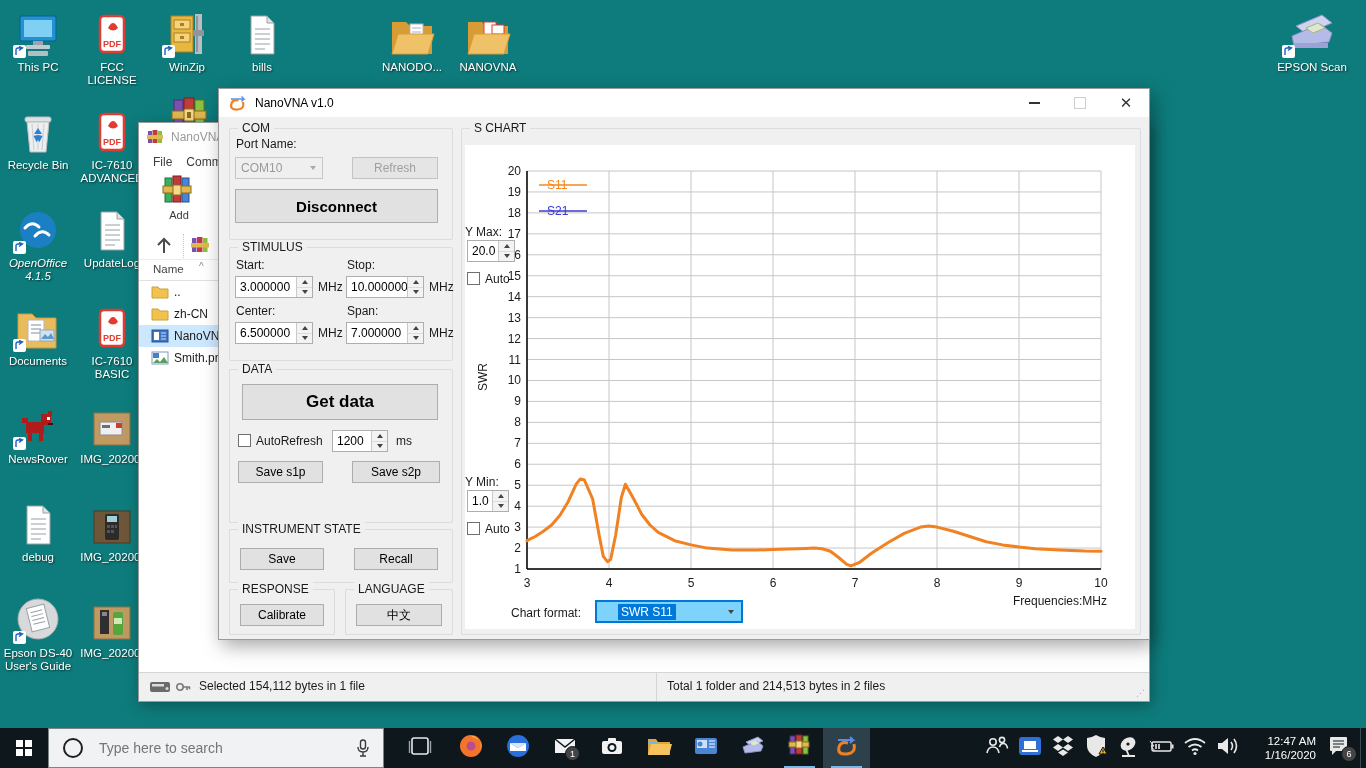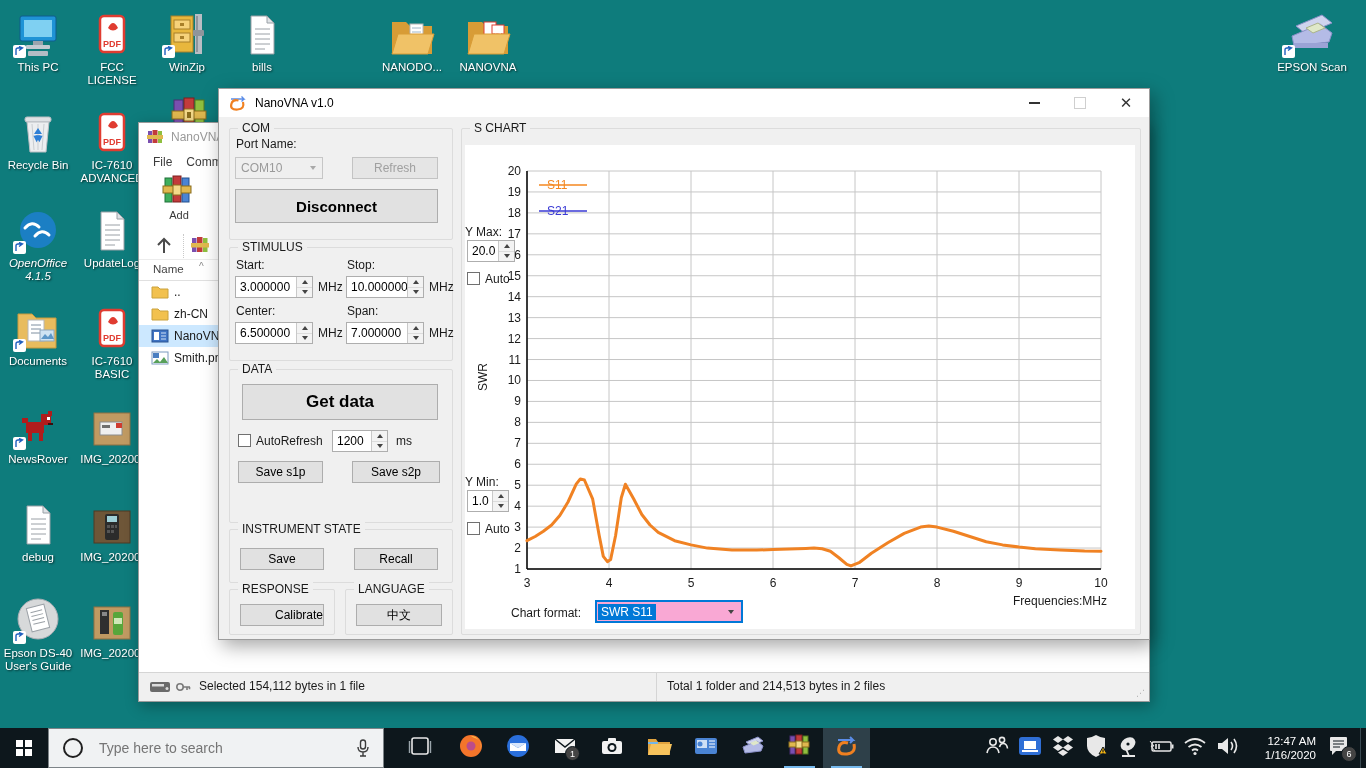--- a/index.html
+++ b/index.html
@@ -32,21 +32,21 @@
   .spinbox span{flex:1;background:#f3f3f3;display:flex;align-items:center;justify-content:center;border-bottom:1px solid #dcdcdc;}
   .spinbox span:last-child{border-bottom:none;}
   .tri-up{width:0;height:0;border-left:3.5px solid transparent;border-right:3.5px solid transparent;border-bottom:4px solid #444;}
   .tri-dn{width:0;height:0;border-left:3.5px solid transparent;border-right:3.5px solid transparent;border-top:4px solid #444;}
   .cb{position:absolute;width:13px;height:13px;background:#fff;border:1px solid #707070;box-sizing:border-box;}
   .combo-dis{position:absolute;background:#efefef;border:1px solid #c6c6c6;box-sizing:border-box;
       display:flex;align-items:center;}
   .combo-dis .cval{flex:1;font-size:12px;color:#9a9a9a;padding-left:5px;}
   .combo-dis .chev{width:18px;display:flex;align-items:center;justify-content:center;}
   
-  .combo-focus{position:absolute;background:#f9a8d4;border:2px solid #0078d7;box-sizing:border-box;display:flex;align-items:center;}
+  .combo-focus{position:absolute;background:#7dd3fc;border:2px solid #0078d7;box-sizing:border-box;display:flex;align-items:center;padding-left:20px;}
   .combo-focus .sel{background:#0078d7;color:#fff;font-size:12px;padding:1px 3px;margin-left:1px;}
   .combo-focus .chev{margin-left:auto;width:20px;display:flex;align-items:center;justify-content:center;}
   
   #winrar{left:138px;top:122px;width:1010px;height:578px;box-shadow:2px 4px 14px rgba(0,0,0,.3);}
   #winrar .title-text{color:#9a9a9a;}
   #wr-menubar{height:22px;display:flex;align-items:center;font-size:12px;color:#3c3c3c;}
   #wr-menubar span{margin-left:14px;}
   #wr-toolbar{height:60px;position:relative;}
   .wr-toolbtn{position:absolute;top:2px;width:52px;height:56px;display:flex;flex-direction:column;align-items:center;font-size:11px;color:#3a3a3a;}
   #wr-addr{height:26px;position:relative;border-bottom:1px solid #ececec;}
@@ -617,21 +617,21 @@
         <div class="btn" style="left:10px;top:18px;width:84px;height:22px;">
           <span>Save</span>
         </div>
         <div class="btn" style="left:124px;top:18px;width:84px;height:22px;">
           <span>Recall</span>
         </div>
       </div>
 
       <div class="group" style="left:10px;top:472px;width:104px;height:44px;">
         <span class="glabel">RESPONSE</span>
-        <div class="btn" style="left:10px;top:14px;width:84px;height:22px;justify-content:flex-end;">
+        <div class="btn" style="left:10px;top:14px;width:84px;height:22px;">
           <span>Calibrate</span>
         </div>
       </div>
 
       <div class="group" style="left:126px;top:472px;width:106px;height:44px;">
         <span class="glabel">LANGUAGE</span>
         <div class="btn" style="left:10px;top:14px;width:86px;height:22px;">
           <span>中文</span>
         </div>
       </div>

